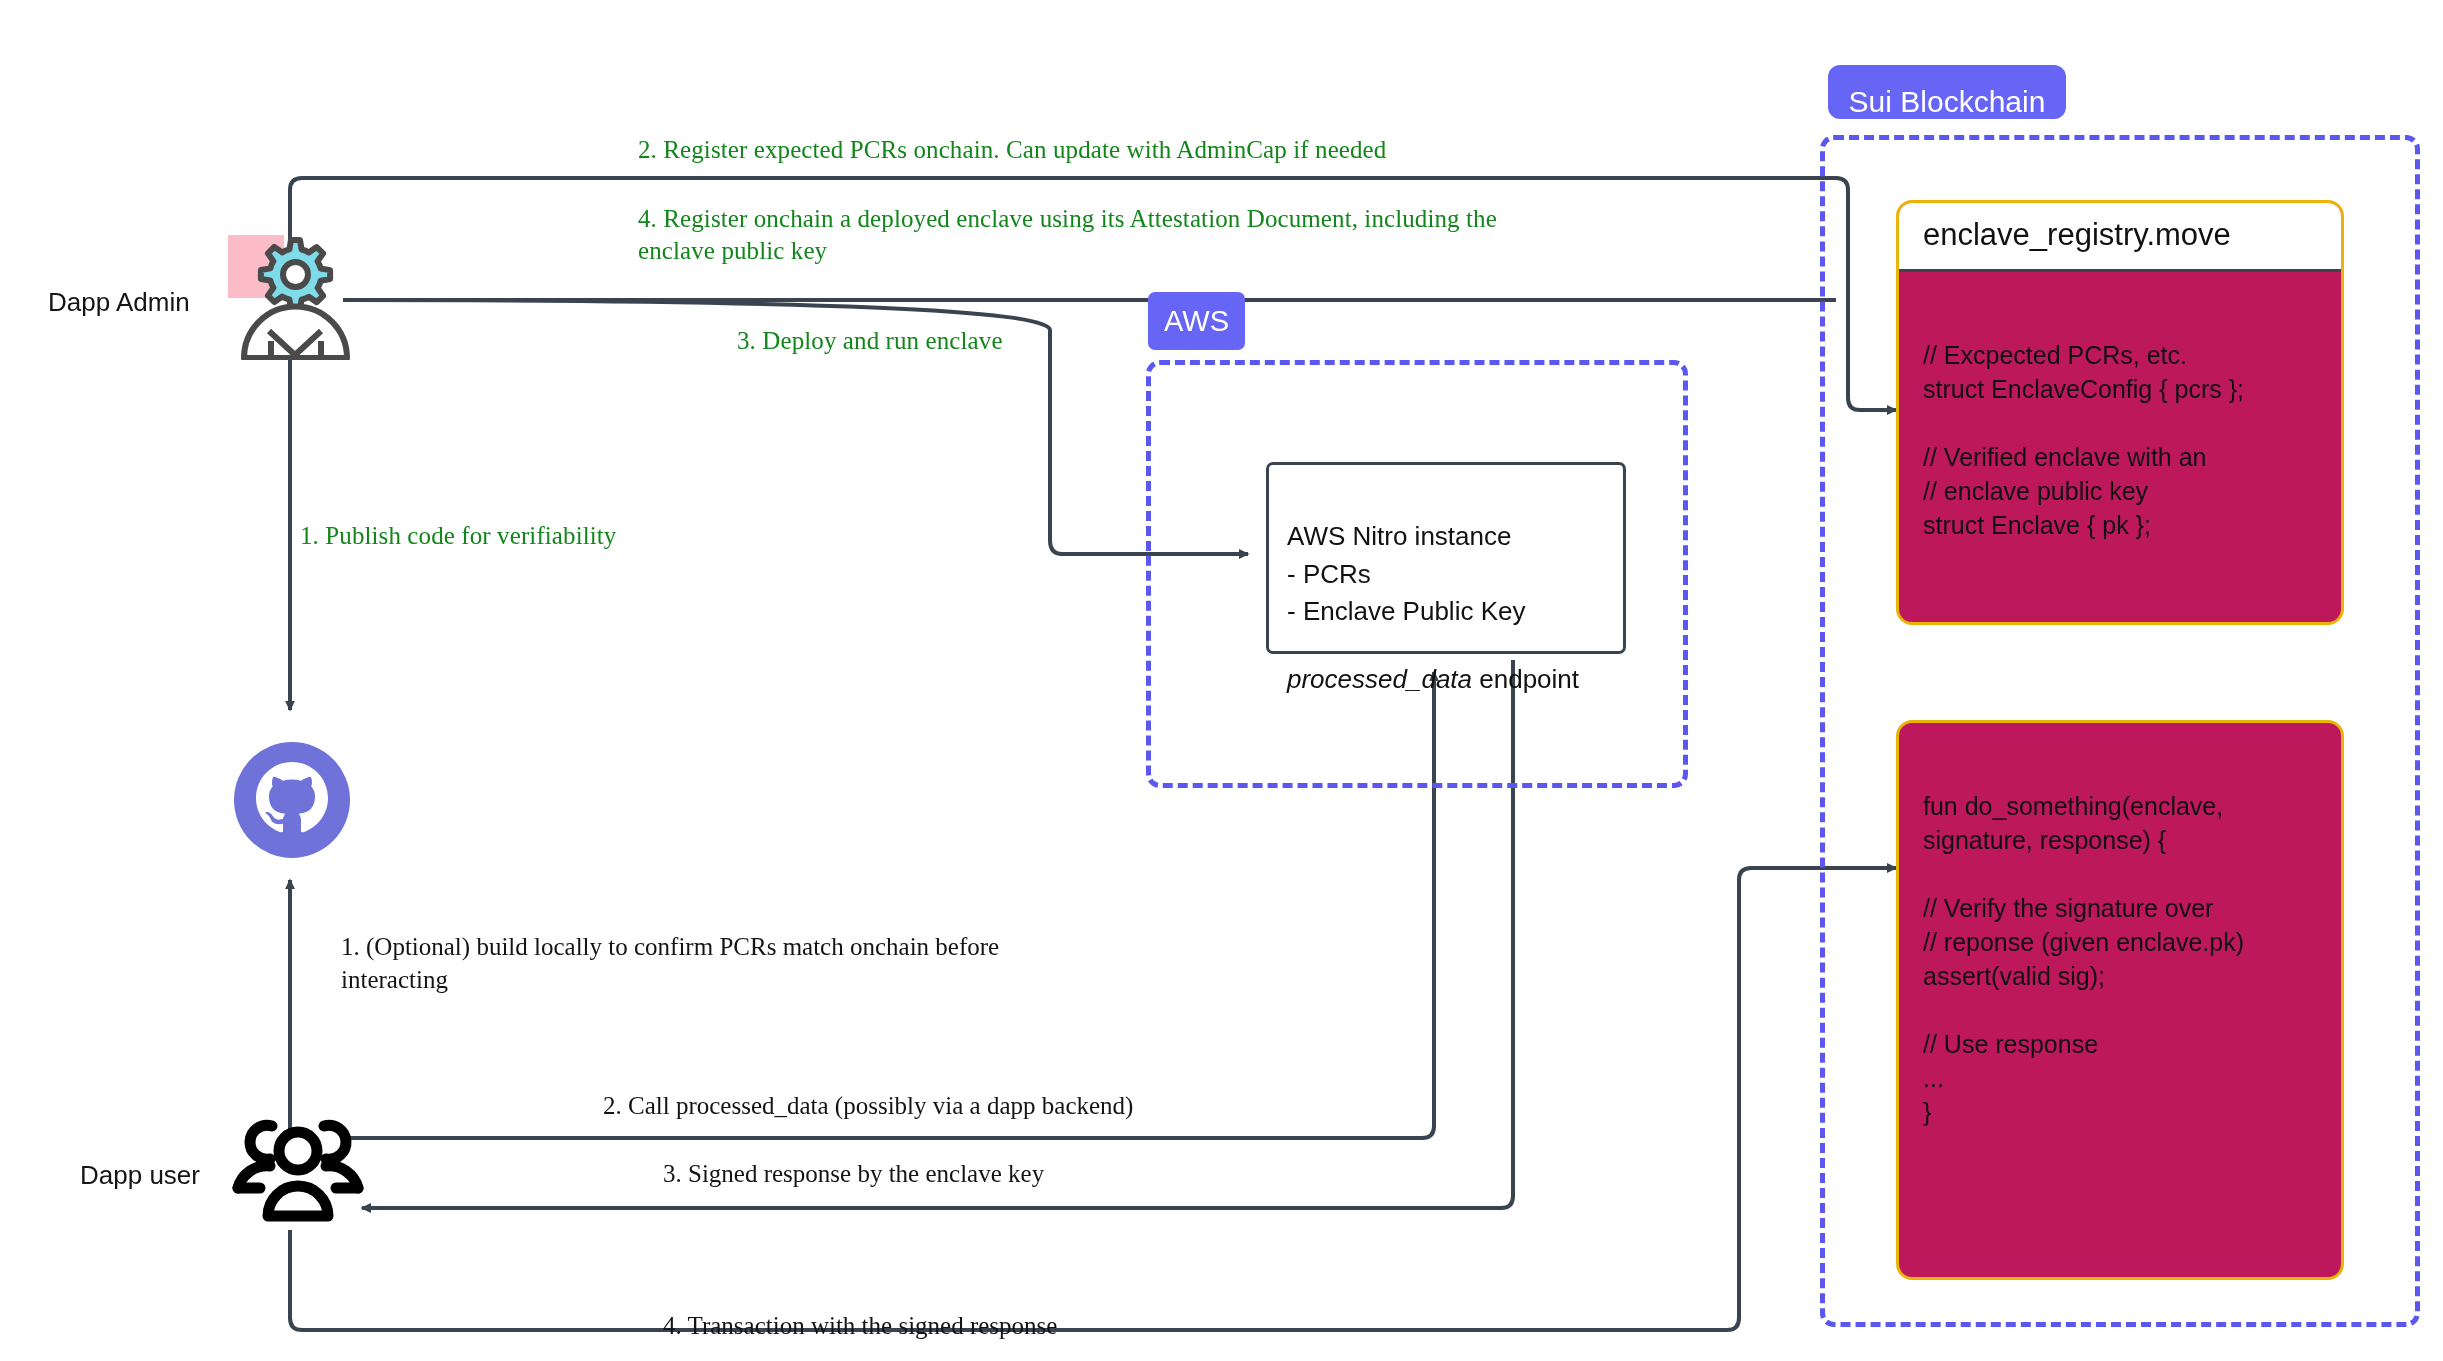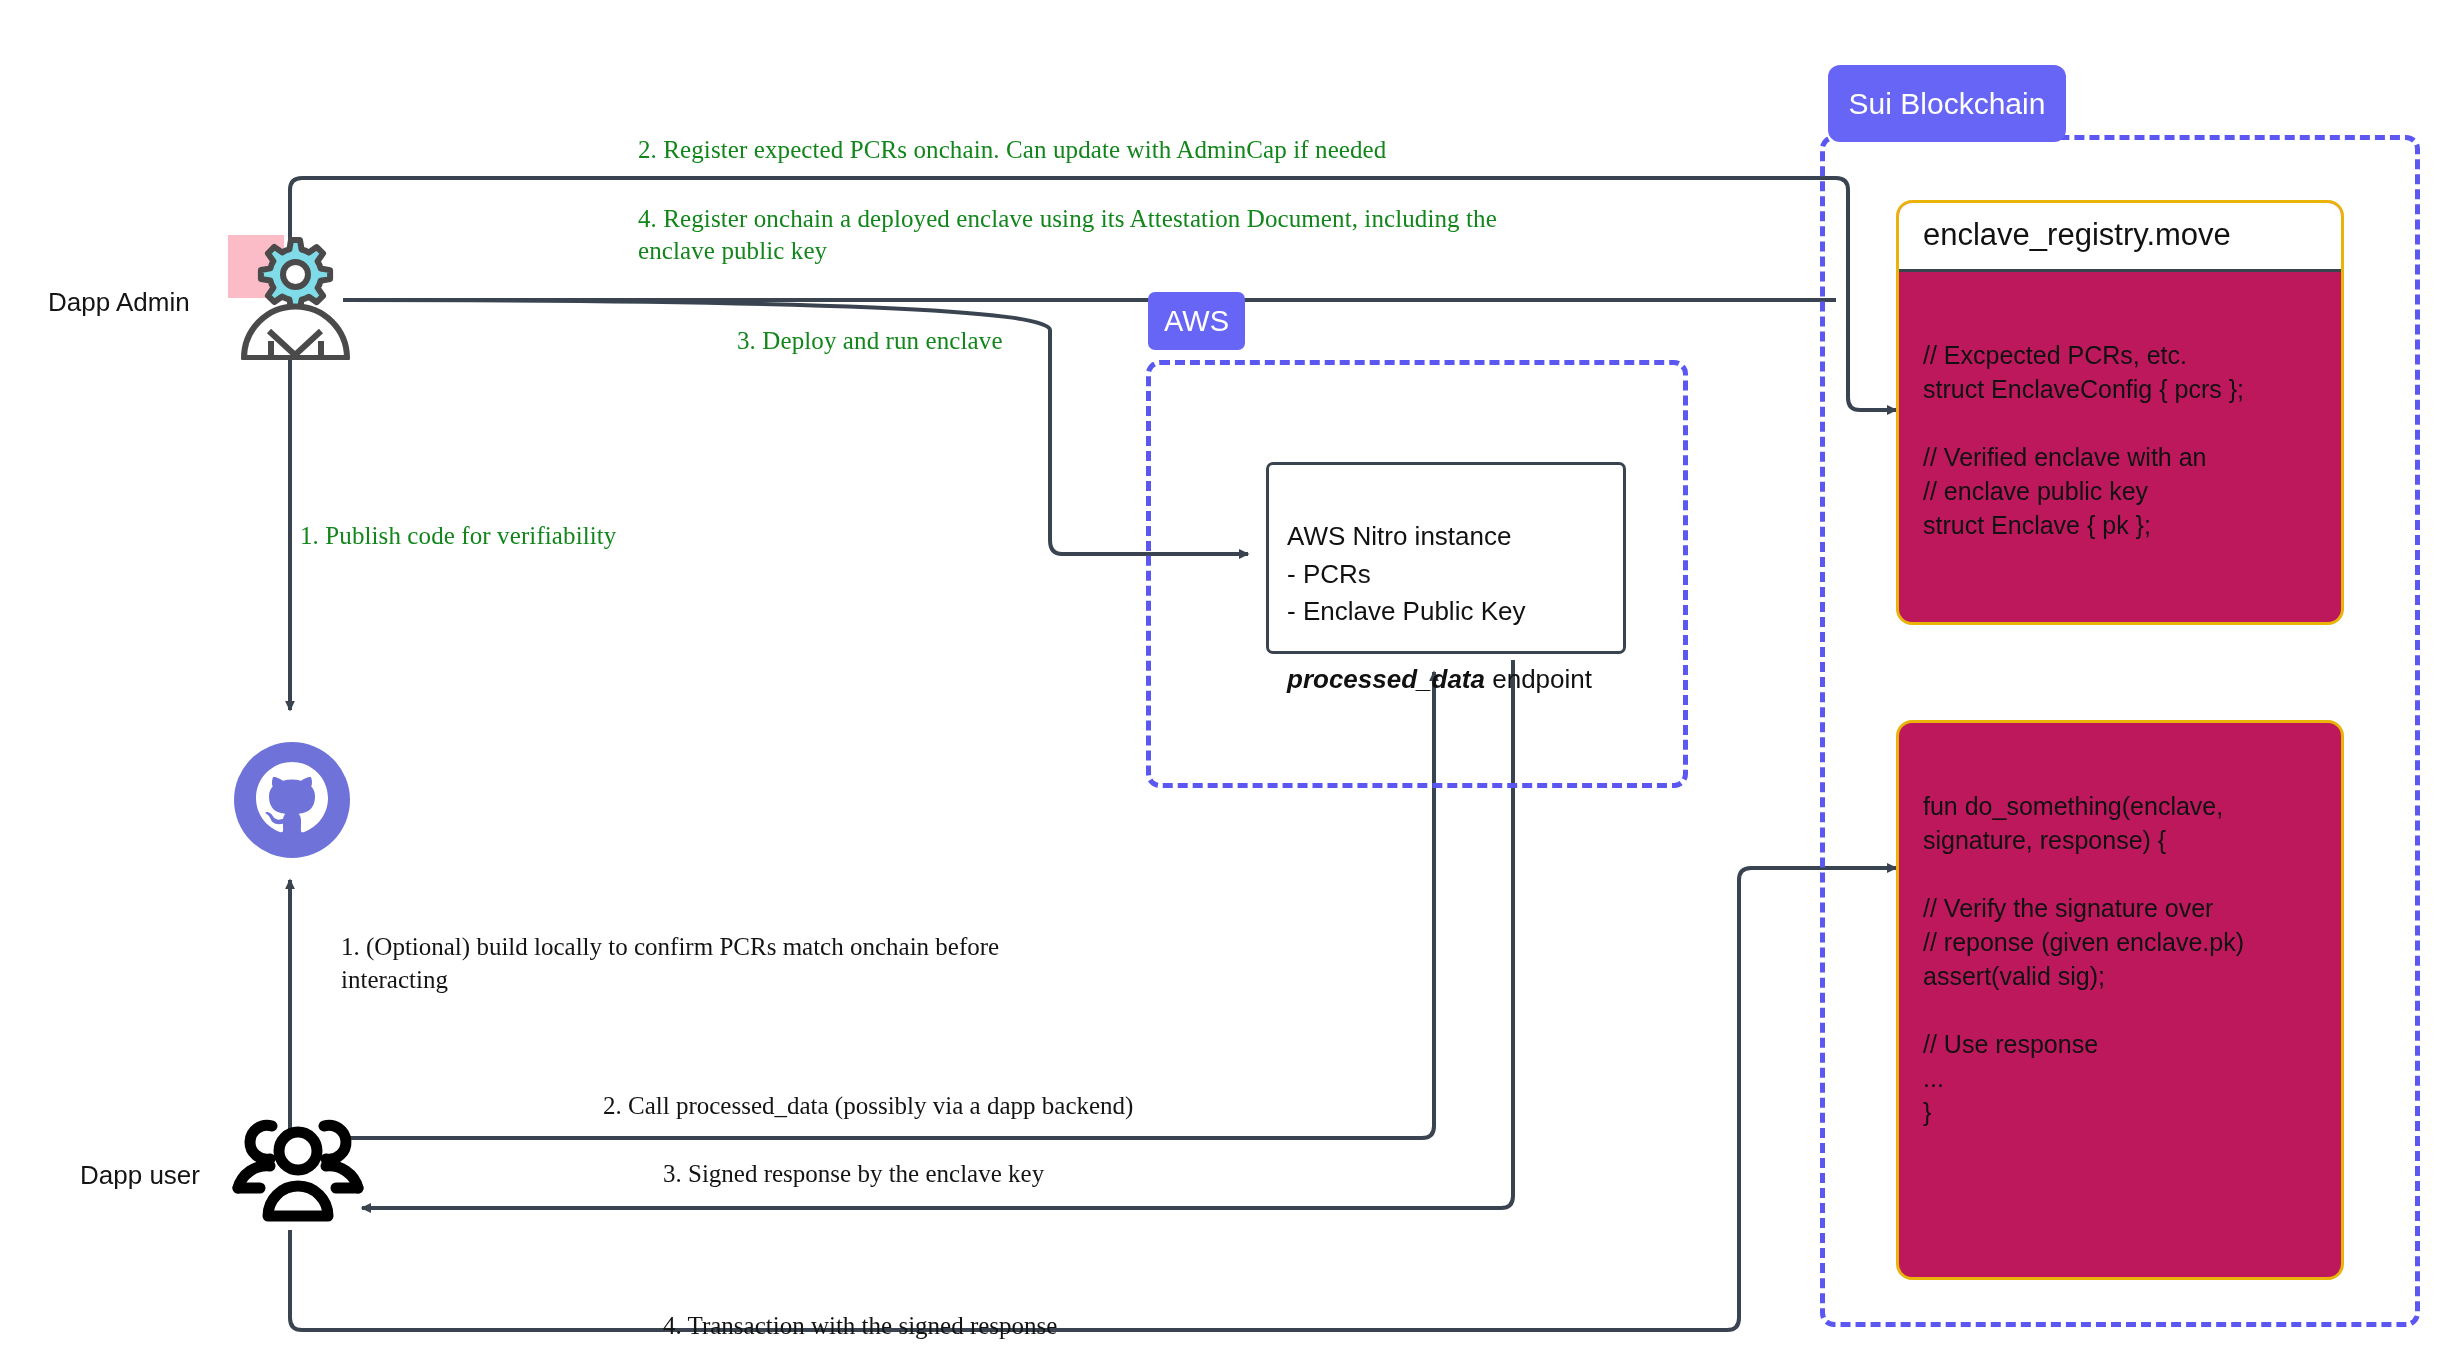--- a/index.html
+++ b/index.html
@@ -105,21 +105,21 @@
     border-radius: 7px;
     box-sizing: border-box;
     font-family: "Liberation Sans", sans-serif;
     font-size: 26px;
     color: #111111;
     line-height: 1.44;
     padding: 16px 18px 12px 18px;
     white-space: pre-line;
   }
   .plainbox .endpoint-line { margin-top: 30px; }
-  .plainbox .endpoint-line i { font-style: italic; font-weight: bold; }
+  .plainbox .endpoint-line i { font-style: italic; }
 
   
   .icon-wrap { position: absolute; }
   .pink-sq {
     position: absolute;
     background: #fbbcc8;
   }
 </style>
 </head>
 <body>
@@ -146,21 +146,21 @@
 
       <path d="M 345,1138 L 1422,1138 Q 1434,1138 1434,1126 L 1434,672" marker-end="url(#ah)"></path>
 
       <path d="M 1513,660 L 1513,1196 Q 1513,1208 1501,1208 L 362,1208" marker-end="url(#ah)"></path>
 
       <path d="M 290,1230 L 290,1318 Q 290,1330 302,1330 L 1727,1330 Q 1739,1330 1739,1318 L 1739,880 Q 1739,868 1751,868 L 1896,868" marker-end="url(#ah)"></path>
     </g>
   </svg>
 
   <div class="zone" style="left:1820px; top:135px; width:600px; height:1192px;"></div>
-  <div class="chip" style="left:1828px; top:65px; width:238px; height:77px; font-size:30px;">
+  <div class="chip" style="left:1828px; top:65px; width:238px; height:54px; font-size:30px;align-items:flex-end;">
     <span>Sui Blockchain</span>
   </div>
 
   <div class="card" style="left:1896px; top:200px; width:448px; height:425px;">
     <div class="card-title">enclave_registry.move</div>
     <div class="card-body">// Excpected PCRs, etc.
 struct EnclaveConfig { pcrs };
 
 // Verified enclave with an
 // enclave public key

